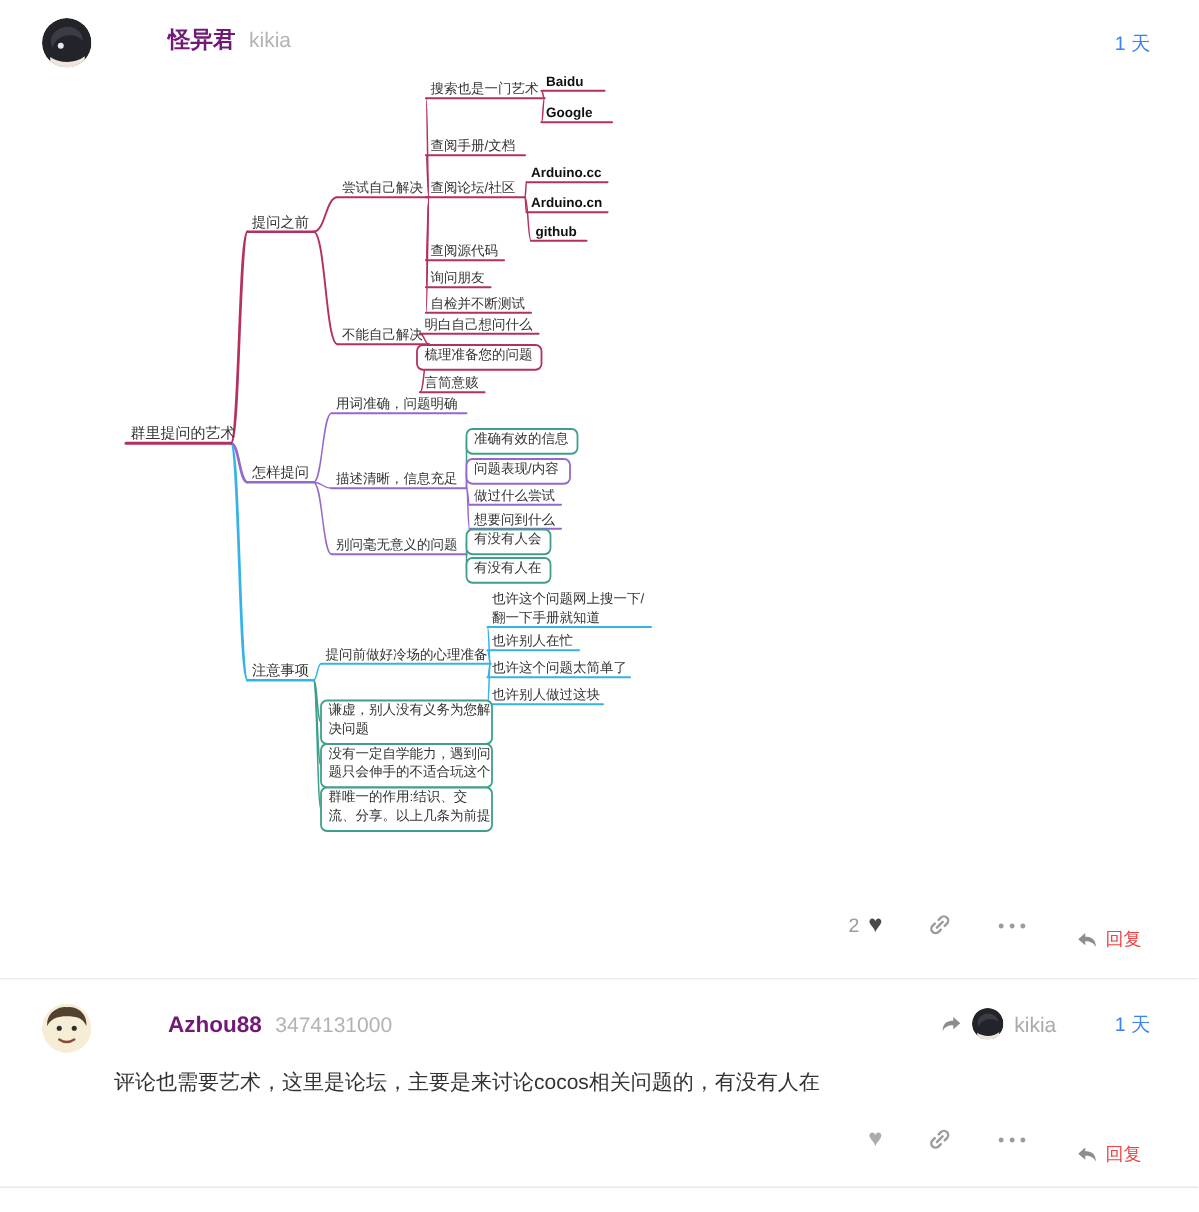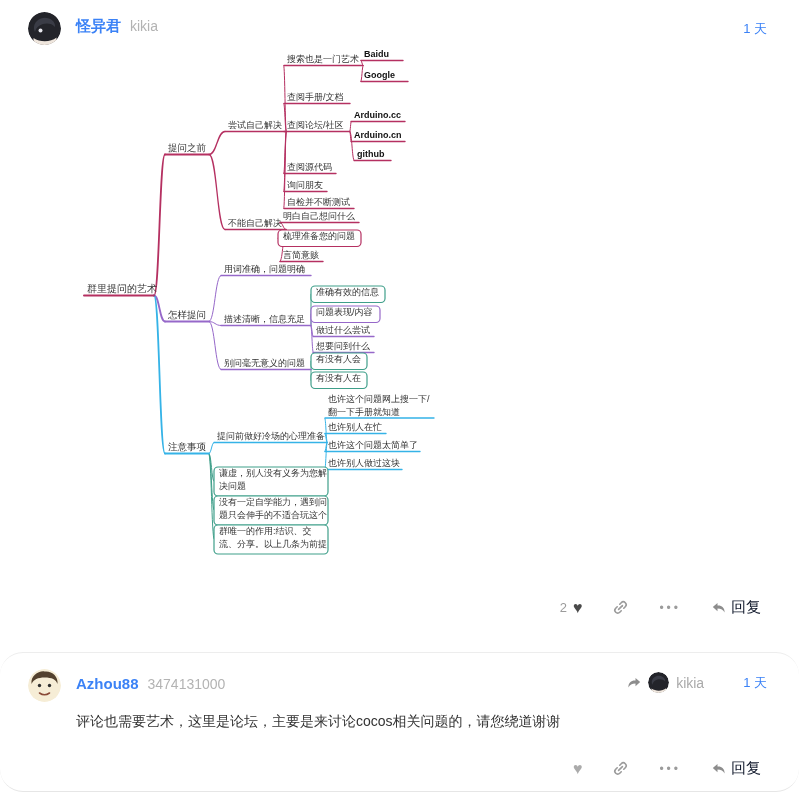--- a/index.html
+++ b/index.html
@@ -6,30 +6,30 @@
   html,body { width:799px; height:808px; }
   body {
     background:#ffffff;
     font-family:"Liberation Sans","DejaVu Sans",sans-serif;
     position:relative;
     overflow:hidden;
     color:#333;
   }
   .comment { position:absolute; left:0; width:799px; }
   .comment-1 { top:0; height:652px; }
-  .comment-2 { top:652px; height:140px; border-top:1px solid #ededed; border-bottom:1px solid #e6e6e6; background:#fff;border-radius:23px; }
+  .comment-2 { top:652px; height:140px; border-top:1px solid #ededed; border-bottom:1px solid #e6e6e6; background:#fff; }
 
   .avatar { position:absolute; border-radius:50%; overflow:hidden; cursor:pointer; }
   .avatar-lg { width:33px; height:33px; left:28px; top:12px; }
   .comment-2 .avatar-lg { top:16px; }
   .avatar svg { display:block; width:100%; height:100%; }
 
   .head { position:absolute; left:76px; top:17px; display:flex; align-items:baseline; gap:9px; }
   .comment-2 .head { top:22px; }
-  .author { font-size:15px; font-weight:bold; color:#3b82f6; cursor:pointer; }
+  .author { font-size:15px; font-weight:bold; color:#701a75; cursor:pointer;margin-left:36px; }
   .handle { font-size:14px; color:#b3b3b3; cursor:pointer; }
   .time { font-size:13px; color:#3b82f6; }
   .time-1 { position:absolute; right:32px; top:20px; }
 
   .head-right { position:absolute; right:32px; top:19px; display:flex; align-items:center; gap:7px; }
   .head-right .name { font-size:14px; color:#aaa; }
   .head-right .time { margin-left:32px; }
   .avatar-sm { position:static; width:21px; height:21px; border-radius:50%; overflow:hidden; }
 
   .mindmap { position:absolute; left:0; top:0; width:799px; height:585px; cursor:pointer; }
@@ -38,21 +38,21 @@
   .body-text { position:absolute; left:76px; top:58px; font-size:14px; color:#333; line-height:1.5; max-width:660px; }
 
   .actions { position:absolute; display:flex; align-items:center; gap:30px; color:#9b9b9b; }
   .actions-1 { right:38px; top:598px; }
   .actions-2 { right:38px; bottom:13px; }
   .action { display:flex; align-items:center; cursor:pointer; }
   .like .count { font-size:13px; color:#9b9b9b; margin-right:6px; }
   .heart { font-size:16px; line-height:1; color:#4a4a4a; }
   .heart-muted { font-size:16px; line-height:1; color:#ababab; }
   .more-dots { font-size:12px; letter-spacing:3px; color:#9b9b9b; }
-  .reply { gap:5px; color:#0f172a; font-size:15px; }
+  .reply { gap:5px; color:#ef4444; font-size:12px;margin-top:20px; }
   .icon-svg { display:block; }
 </style>
 </head>
 <body>
 
 <div class="page">
 
   <section class="comment comment-1">
 
     <div class="avatar avatar-lg">
@@ -238,21 +238,21 @@
         <svg viewBox="0 0 33 33">
           <circle cx="16.5" cy="16.5" r="16.5" fill="#23242a"></circle>
           <path d="M7 20 C9 11 22 9 27 15 C28 9 20 4 13 6.5 C6.5 9 4.5 15 7 20 Z" fill="#3a3c46"></path>
           <path d="M5.5 26 C12 30.5 22.5 30.5 28.5 25.5 L28.5 31 C22 35 10 35 5.5 31 Z" fill="#efe6dd"></path>
         </svg>
       </span>
       <span class="name">kikia</span>
       <span class="time">1 天</span>
     </div>
 
-    <p class="body-text">评论也需要艺术，这里是论坛，主要是来讨论cocos相关问题的，请您绕道谢谢</p>
+    <p class="body-text">评论也需要艺术，这里是论坛，主要是来讨论cocos相关问题的，有没有人在</p>
 
     <div class="actions actions-2">
       <span class="action like">
         <span class="heart-muted">♥</span>
       </span>
       <span class="action">
         <svg class="icon-svg" width="17" height="17" viewBox="0 0 16 16">
           <g fill="none" stroke="#9b9b9b" stroke-width="1.5" stroke-linecap="round">
             <path d="M6.2 9.8 L9.8 6.2"></path>
             <path d="M7.3 4.9 L8.7 3.5 a2.55 2.55 0 0 1 3.8 3.8 L11.1 8.7"></path>

